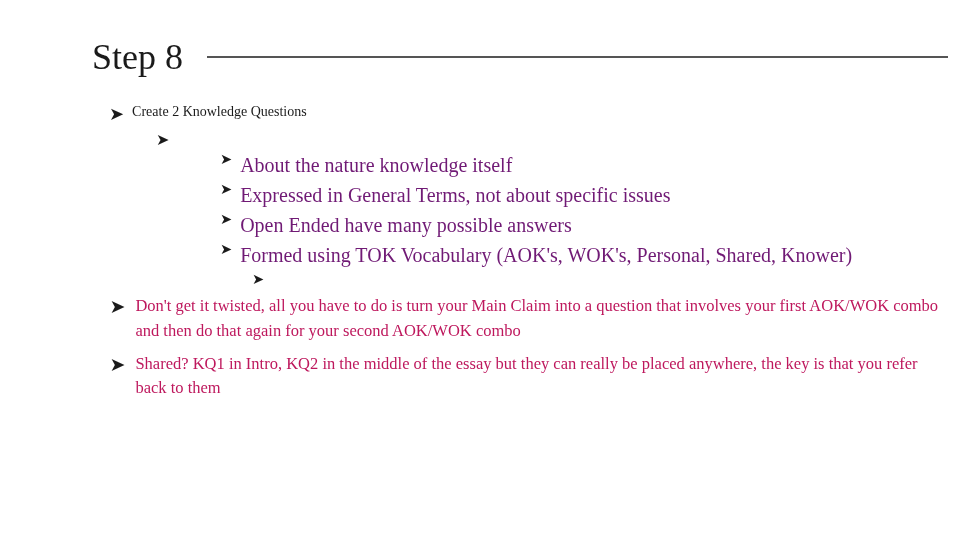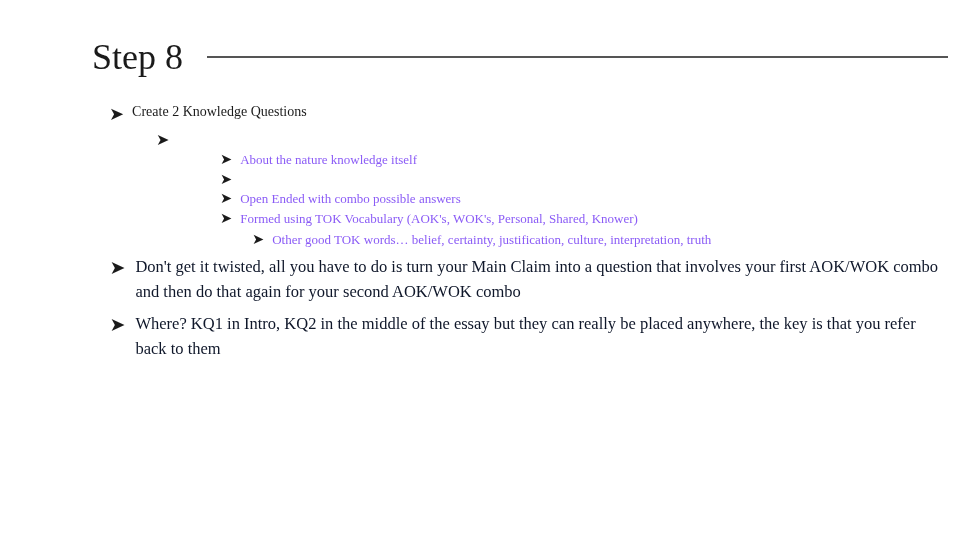--- a/index.html
+++ b/index.html
@@ -100,38 +100,38 @@
     }
 
     .level3-bullet {
       font-size: 14.5px;
       color: #1a1a1a;
       margin-right: 8px;
       flex-shrink: 0;
     }
 
     .level3-text {
-      font-size: 13px;
-      color: #8b5cf6;
+      font-size: 20px;
+      color: #701a75;
       line-height: 1.4;
     }
 
     .sub-items {
       margin-left: 28px;
       margin-top: 2px;
     }
 
     .sub-sub-items {
       margin-left: 32px;
       margin-top: 2px;
     }
 
     .large-text {
       font-size: 16.5px;
-      color: #0f172a;
+      color: #be185d;
       line-height: 1.5;
     }
 
     .section-gap {
       margin-bottom: 8px;
     }
 
     .section-gap2 {
       margin-bottom: 6px;
     }
@@ -158,48 +158,48 @@
           <span class="level2-bullet">➤</span>
         </div>
 
         <div class="sub-sub-items">
           <div class="level3">
             <span class="level3-bullet">➤</span>
             <span class="level3-text">About the nature knowledge itself</span>
           </div>
           <div class="level3">
             <span class="level3-bullet">➤</span>
-          </div>
-          <div class="level3">
-            <span class="level3-bullet">➤</span>
-            <span class="level3-text">Open Ended with combo possible answers</span>
+            <span class="level3-text">Expressed in General Terms, not about specific issues</span>
+          </div>
+          <div class="level3">
+            <span class="level3-bullet">➤</span>
+            <span class="level3-text">Open Ended have many possible answers</span>
           </div>
           <div class="level3">
             <span class="level3-bullet">➤</span>
             <span class="level3-text">Formed using TOK Vocabulary (AOK's, WOK's, Personal, Shared, Knower)</span>
           </div>
 
           <div style="margin-left: 32px;">
             <div class="level3">
               <span class="level3-bullet">➤</span>
-              <span class="level3-text">Other good TOK words… belief, certainty, justification, culture, interpretation, truth</span>
             </div>
           </div>
         </div>
       </div>
     </div>
 
     <div class="section-gap">
       <div class="level1" style="align-items: flex-start;">
         <span class="level1-bullet" style="font-size: 19px; margin-right: 10px;"> ➤</span>
         <span class="large-text">Don't get it twisted, all you have to do is turn your Main Claim into a question that involves your first AOK/WOK combo and then do that again for your second AOK/WOK combo</span>
       </div>
     </div>
 
     <div class="section-gap">
       <div class="level1" style="align-items: flex-start;">
         <span class="level1-bullet" style="font-size: 19px; margin-right: 10px;"> ➤</span>
-        <span class="large-text">Where? KQ1 in Intro, KQ2 in the middle of the essay but they can really be placed anywhere, the key is that you refer back to them</span>
+        <span class="large-text">Shared? KQ1 in Intro, KQ2 in the middle of the essay but they can really be placed anywhere, the key is that you refer back to them</span>
       </div>
     </div>
 
   </div>
 </div>
 
 </body></html>

